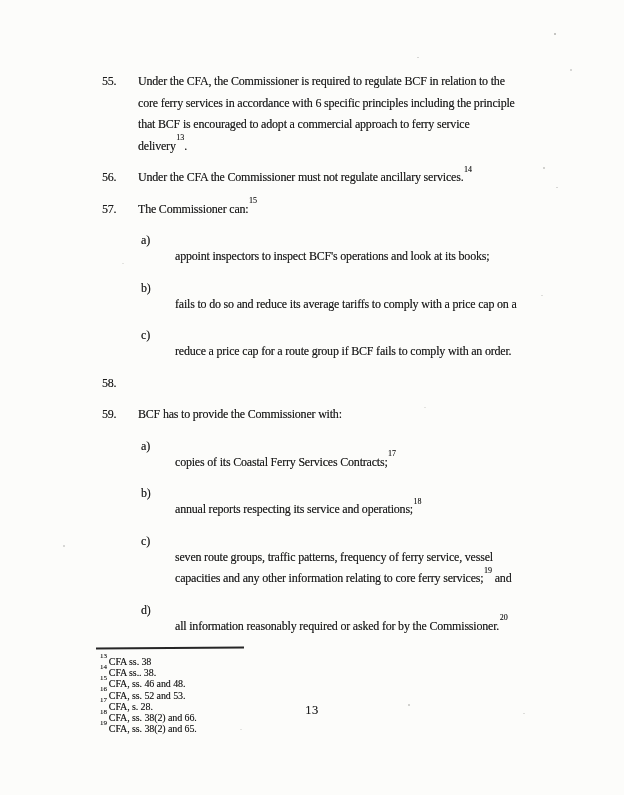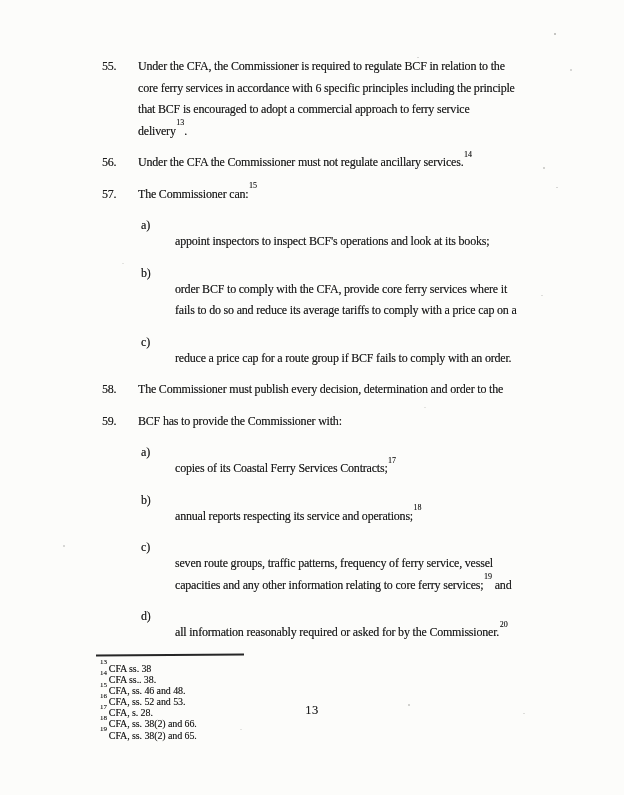--- a/index.html
+++ b/index.html
@@ -8,21 +8,21 @@
     width: 624px;
     height: 795px;
     background: #fcfcfa;
     font-family: "Liberation Serif", serif;
     color: #1d1d1d;
     overflow: hidden;
   }
   .body-text {
     position: absolute;
     left: 102px;
-    top: 56px;
+    top: 71px;
     width: 452px;
     font-size: 12px;
     letter-spacing: -0.2px;
     text-shadow: 0 0 0.45px rgba(25,25,25,0.55);
   }
   .para { display: flex; margin-bottom: 10px; }
   .para-num { flex: 0 0 36px; width: 36px; line-height: 21.5px; }
   .para-lines { flex: 1 1 auto; }
   .line { height: 21.5px; line-height: 21.5px; white-space: nowrap; }
   .item { display: flex; margin-left: 39px; margin-bottom: 10px; }
@@ -97,34 +97,32 @@
         </div>
         <div class="item">
           <div class="item-letter">a)</div>
           <div class="item-lines">
             <div class="line"><span class="seg">appoint inspectors to inspect BCF's operations and look at its books;</span></div>
           </div>
         </div>
         <div class="item">
           <div class="item-letter">b)</div>
           <div class="item-lines">
-            <div class="line"><span class="seg">order BCF to comply with the CFA, provide core ferry services where it</span></div>
             <div class="line"><span class="seg">fails to do so and reduce its average tariffs to comply with a price cap on a</span></div>
           </div>
         </div>
         <div class="item">
           <div class="item-letter">c)</div>
           <div class="item-lines">
             <div class="line"><span class="seg">reduce a price cap for a route group if BCF fails to comply with an order.</span></div>
           </div>
         </div>
         <div class="para">
           <div class="para-num">58.</div>
           <div class="para-lines">
-            <div class="line"><span class="seg">The Commissioner must publish every decision, determination and order to the</span></div>
           </div>
         </div>
         <div class="para">
           <div class="para-num">59.</div>
           <div class="para-lines">
             <div class="line"><span class="seg">BCF has to provide the Commissioner with:</span></div>
           </div>
         </div>
         <div class="item">
           <div class="item-letter">a)</div>

